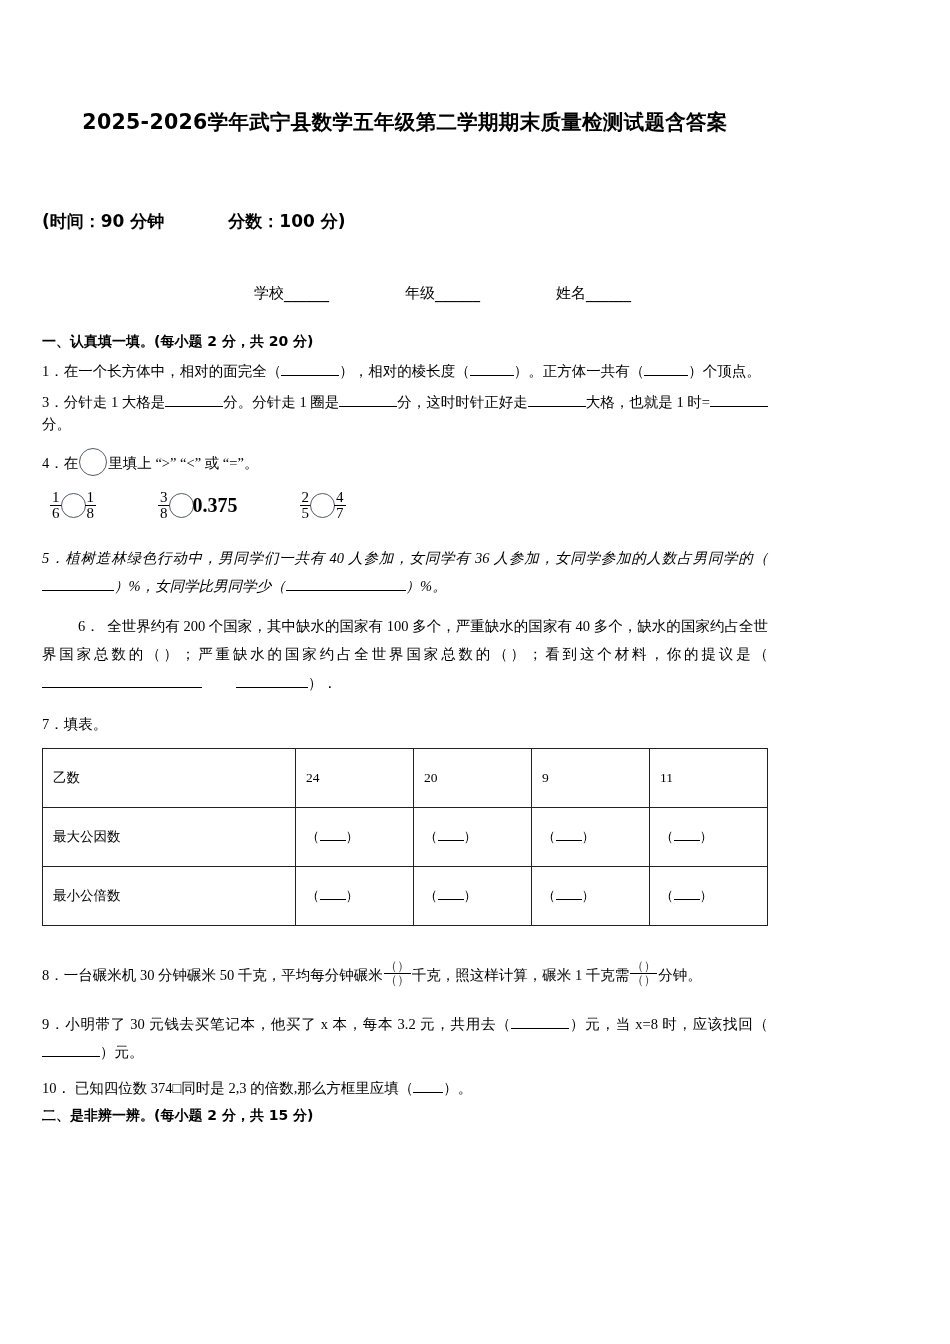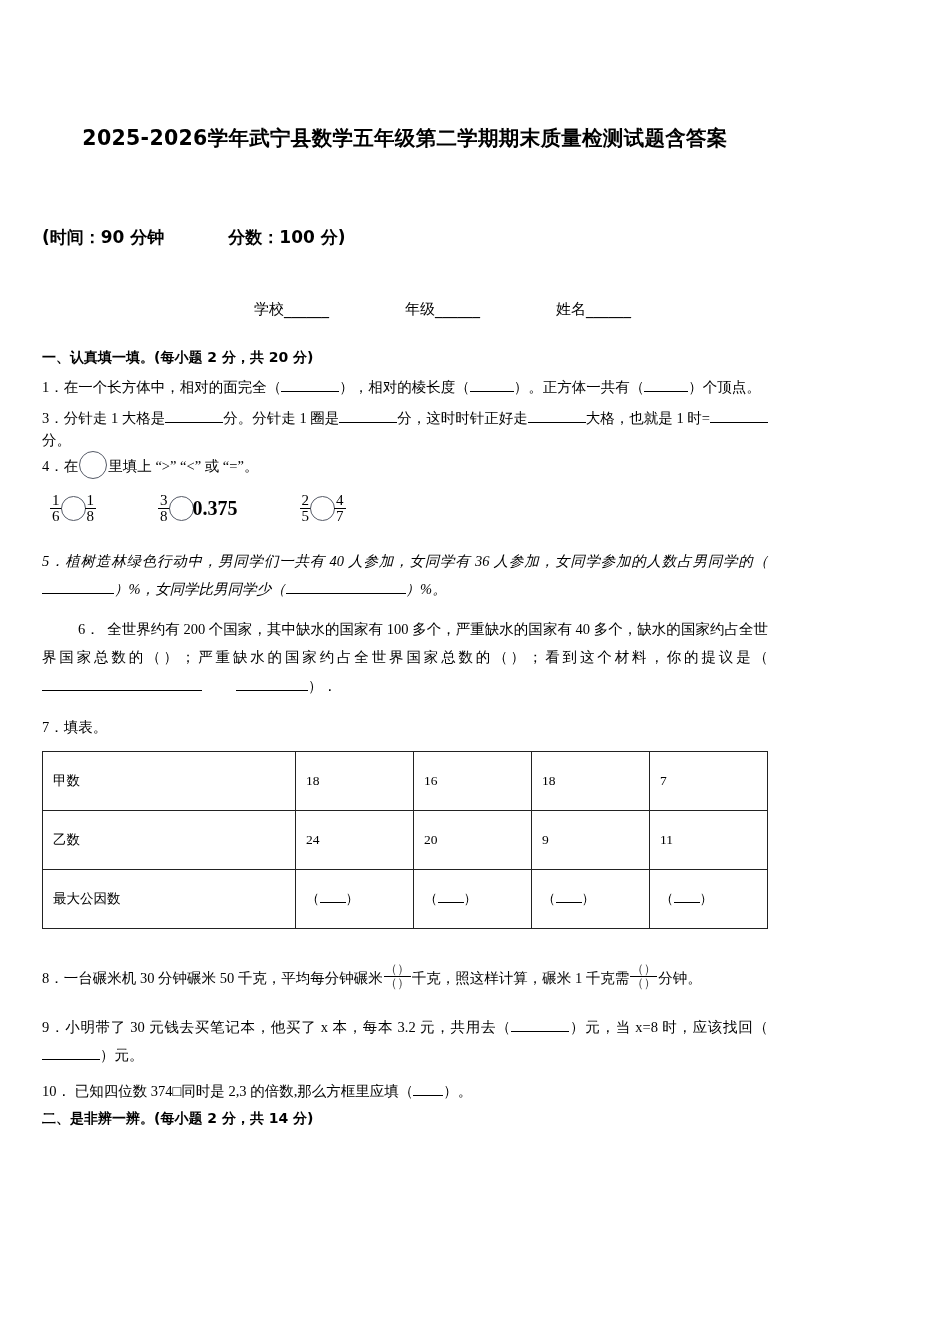--- a/index.html
+++ b/index.html
@@ -14,21 +14,21 @@
     font-family: "Liberation Serif", "DejaVu Serif", serif;
     color: #000000;
     overflow: hidden;
   }
   .page {
     position: absolute;
     left: 0; top: 0;
     width: 810px;
     height: 1344px;
     box-sizing: border-box;
-    padding: 16px 42px;
+    padding: 0 42px;
   }
 
   
   .doc-title {
     text-align: center;
     font-family: "DejaVu Sans", "Liberation Sans", sans-serif;
     font-weight: bold;
     font-size: 20.5px;
     letter-spacing: 0.3px;
     margin: 0;
@@ -162,59 +162,59 @@
 
   <div class="fields-line"><span class="field">学校______</span><span class="fgap"></span><span class="field">年级______</span><span class="fgap"></span><span class="field">姓名______</span></div>
 
   <div class="section-head">一、认真填一填。(每小题 2 分，共 20 分)</div>
 
   <div class="q"><span class="num">1．</span><span>在一个长方体中，相对的面完全（</span><span class="blank b-md"></span><span>），相对的棱长度（</span><span class="blank b-sm"></span><span>）。正方体一共有（</span><span class="blank b-sm"></span><span>）个顶点。</span></div>
 
 
   <div class="q"><span class="num">3．</span><span>分针走 1 大格是</span><span class="blank b-md"></span><span>分。分针走 1 圈是</span><span class="blank b-md"></span><span>分，这时时针正好走</span><span class="blank b-md"></span><span>大格，也就是 1 时=</span><span class="blank b-md"></span><span>分。</span></div>
 
-  <div class="q" style="margin-top:0;"><span class="num">4．</span><span>在</span><span class="circ"></span><span>里填上 “&gt;” “&lt;” 或 “=”。</span></div>
+  <div class="q" style="margin-top:13px;"><span class="num">4．</span><span>在</span><span class="circ"></span><span>里填上 “&gt;” “&lt;” 或 “=”。</span></div>
 
   <div class="frac-row"><span class="frac"><span class="top">1</span><span class="bot">6</span></span><span class="circ-sm"></span><span class="frac"><span class="top">1</span><span class="bot">8</span></span><span class="fgap2"></span><span class="frac"><span class="top">3</span><span class="bot">8</span></span><span class="circ-sm"></span><span class="dec">0.375</span><span class="fgap2"></span><span class="frac"><span class="top">2</span><span class="bot">5</span></span><span class="circ-sm"></span><span class="frac"><span class="top">4</span><span class="bot">7</span></span></div>
 
   <div class="q" style="margin-top:22px;line-height:1.95;font-style:italic;"><span class="num">5．</span><span>植树造林绿色行动中，男同学们一共有 40 人参加，女同学有 36 人参加，女同学参加的人数占男同学的（</span><span class="blank b-lg"></span><span>）%，女同学比男同学少（</span><span class="blank b-xxl"></span><span>）%。</span></div>
 
   <div class="q q-indent" style="margin-top:12px;line-height:1.95;"><span class="num">6．</span>&nbsp;&nbsp;<span>全世界约有 200 个国家，其中缺水的国家有 100 多个，严重缺水的国家有 40 多个，缺水的国家约占全世界国家总数的（）；严重缺水的国家约占全世界国家总数的（）；看到这个材料，你的提议是（</span><span class="blank b-xl"></span><span class="blank b-lg" style="margin-left:34px;"></span><span>）．</span></div>
 
   <div class="q" style="margin-top:16px;"><span class="num">7．</span><span>填表。</span></div>
 
   <table class="fill-table">
     <tbody>
-      <tr>
-        <td class="lbl">甲数</td>
-        <td>18</td>
-        <td>16</td>
-        <td>18</td>
-        <td>7</td>
-      </tr>
       <tr>
         <td class="lbl">乙数</td>
         <td>24</td>
         <td>20</td>
         <td>9</td>
         <td>11</td>
       </tr>
       <tr>
         <td class="lbl">最大公因数</td>
         <td><span class="paren-blank">（<span class="u"></span>）</span></td>
         <td><span class="paren-blank">（<span class="u"></span>）</span></td>
         <td><span class="paren-blank">（<span class="u"></span>）</span></td>
         <td><span class="paren-blank">（<span class="u"></span>）</span></td>
       </tr>
+      <tr>
+        <td class="lbl">最小公倍数</td>
+        <td><span class="paren-blank">（<span class="u"></span>）</span></td>
+        <td><span class="paren-blank">（<span class="u"></span>）</span></td>
+        <td><span class="paren-blank">（<span class="u"></span>）</span></td>
+        <td><span class="paren-blank">（<span class="u"></span>）</span></td>
+      </tr>
     </tbody>
   </table>
 
   <div class="spacer-8"></div>
 
   <div class="q" style="margin-top:14px;"><span class="num">8．</span><span>一台碾米机 30 分钟碾米 50 千克，平均每分钟碾米</span><span class="sfrac"><span class="t">（）</span><span class="b">（）</span></span><span>千克，照这样计算，碾米 1 千克需</span><span class="sfrac"><span class="t">（）</span><span class="b">（）</span></span><span>分钟。</span></div>
 
   <div class="q" style="margin-top:24px;line-height:1.95;"><span class="num">9．</span><span>小明带了 30 元钱去买笔记本，他买了 x 本，每本 3.2 元，共用去（</span><span class="blank b-md"></span><span>）元，当 x=8 时，应该找回（</span><span class="blank b-md"></span><span>）元。</span></div>
 
   <div class="q" style="margin-top:10px;"><span class="num">10．</span>&nbsp;<span>已知四位数 374□同时是 2,3 的倍数,那么方框里应填（</span><span class="blank b-xs"></span><span>）。</span></div>
 
-  <div class="section-head" style="margin-top:8px;">二、是非辨一辨。(每小题 2 分，共 14 分)</div>
+  <div class="section-head" style="margin-top:8px;">二、是非辨一辨。(每小题 2 分，共 15 分)</div>
 
 </div>
 
 </body></html>

